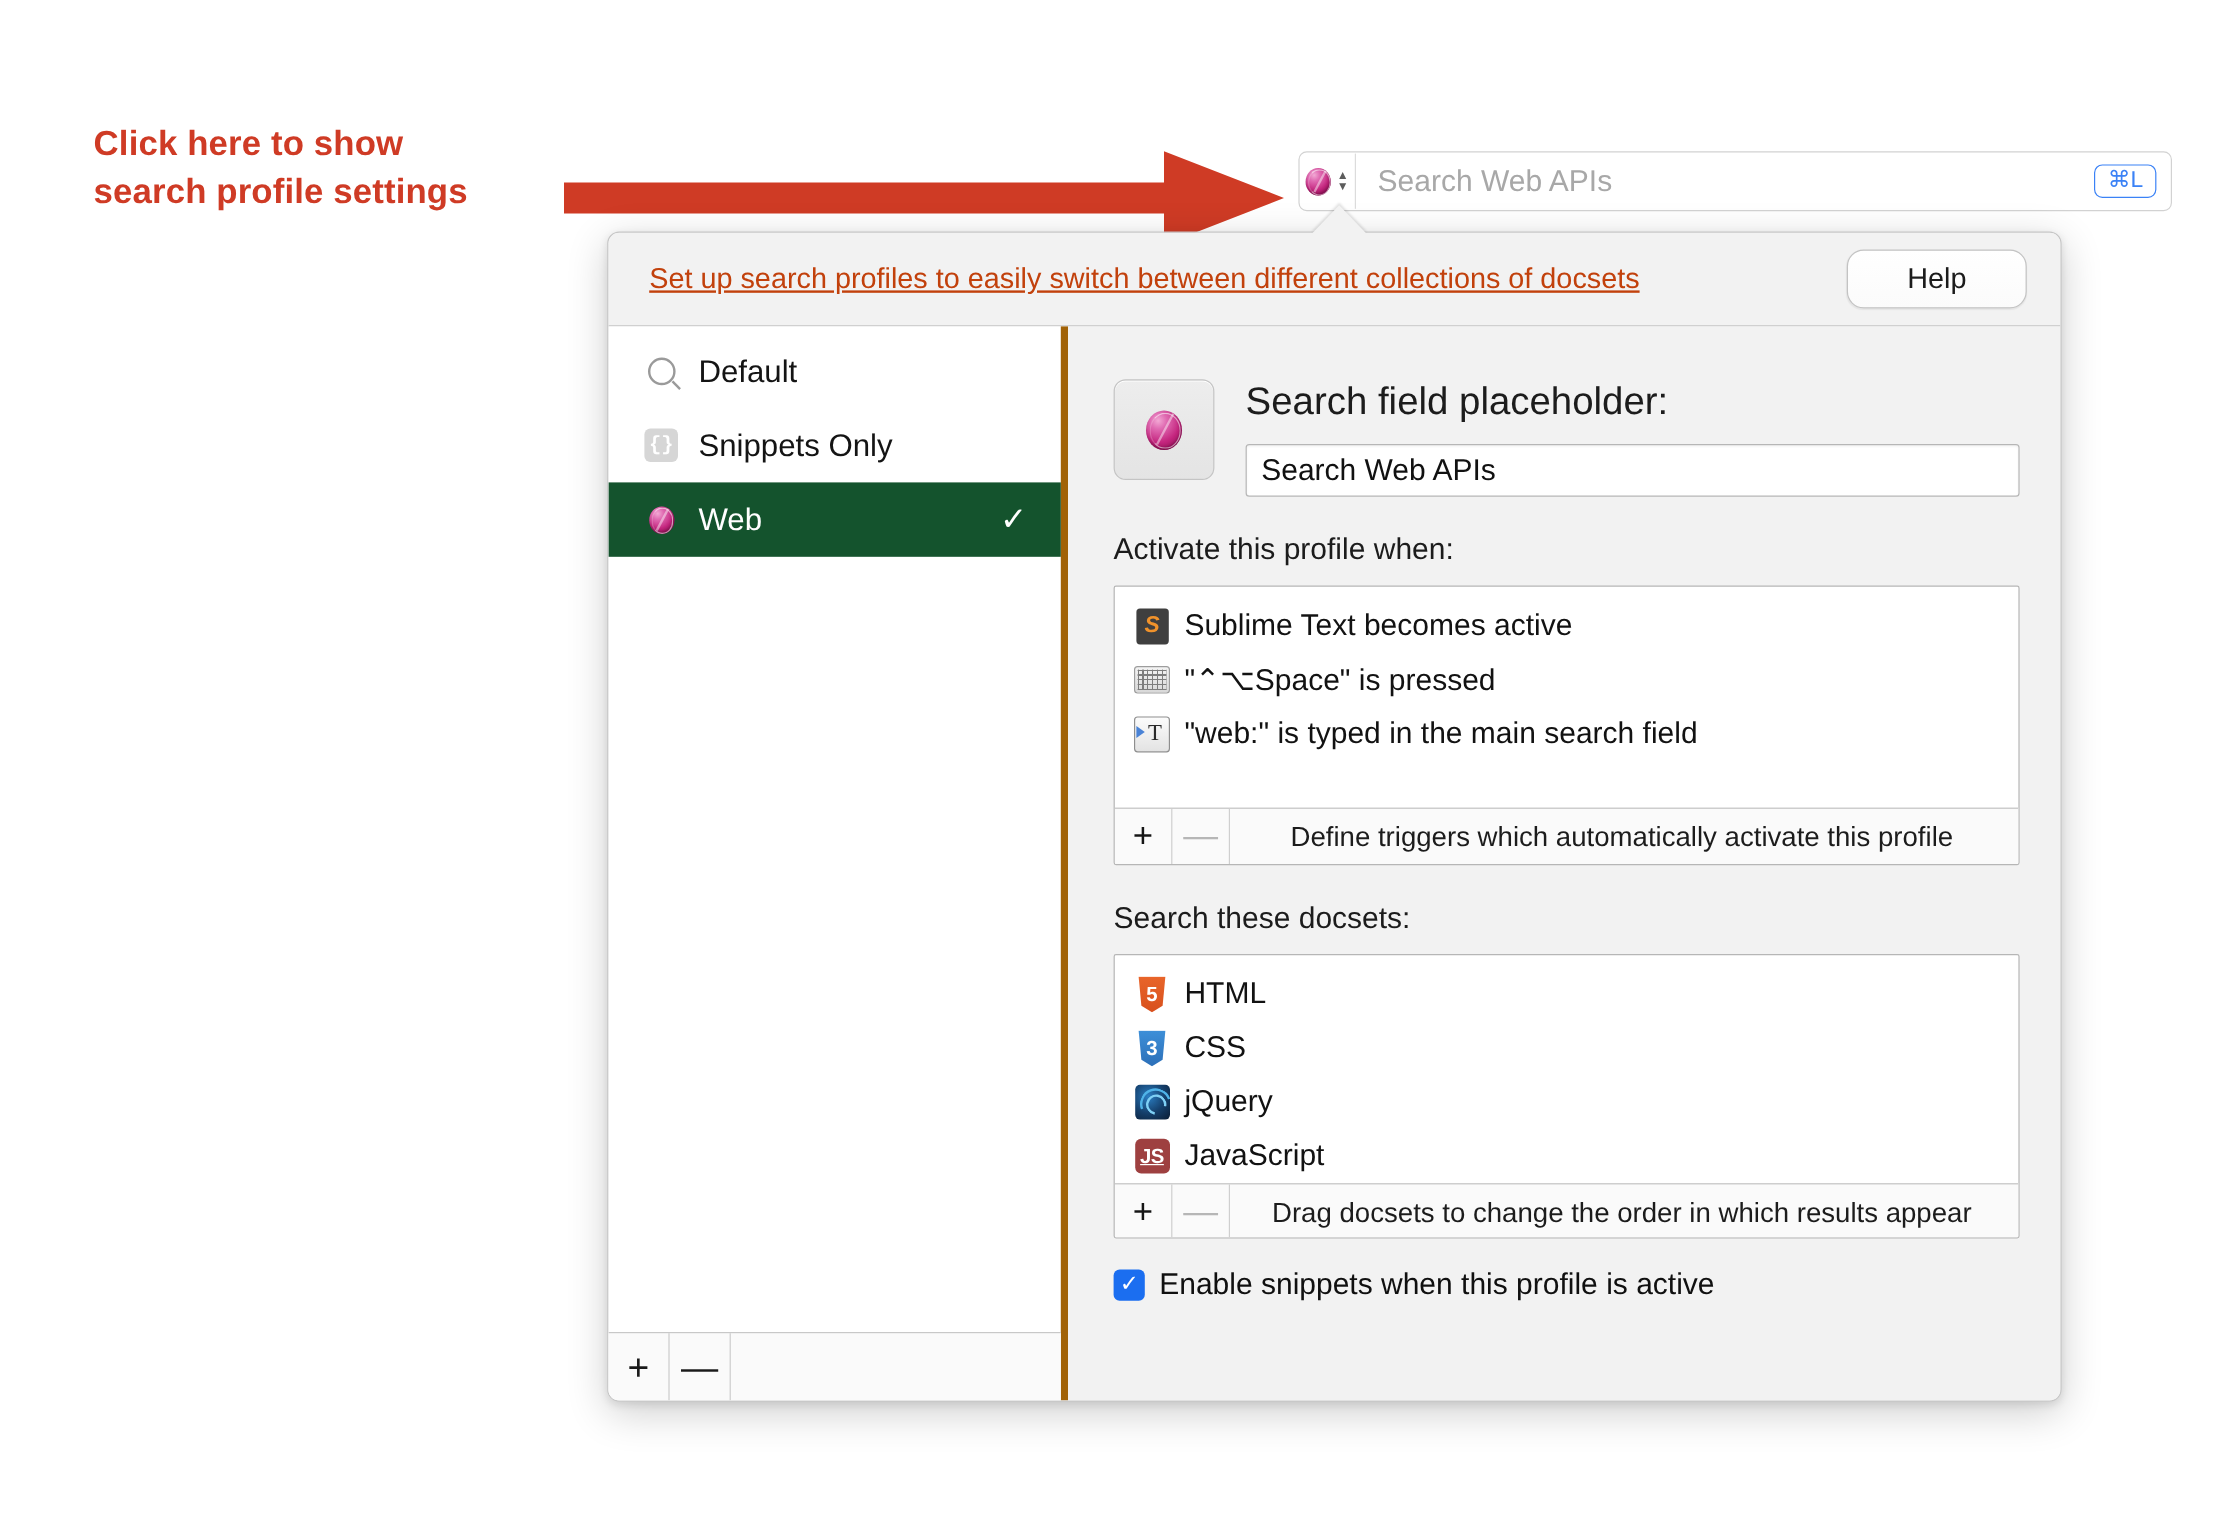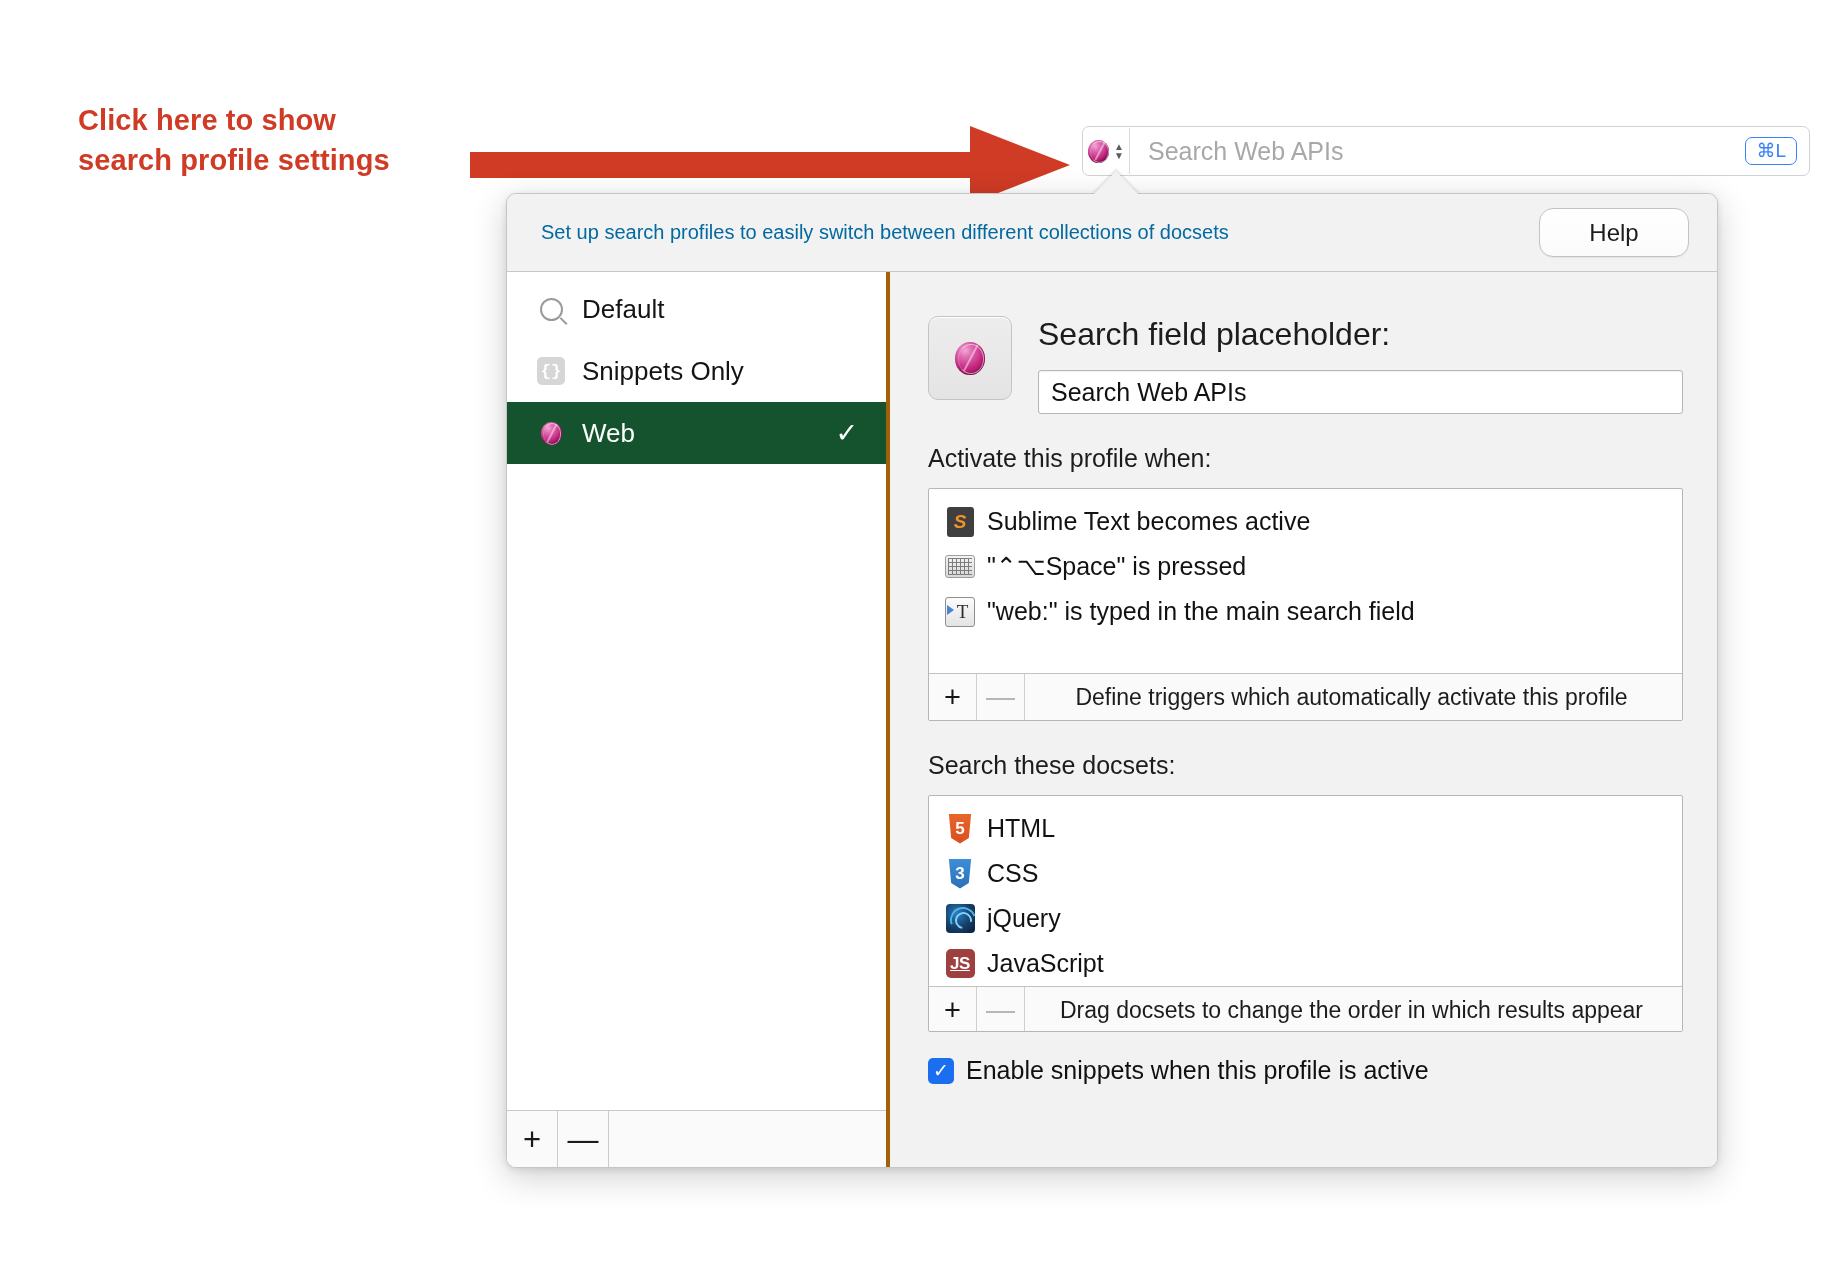--- a/index.html
+++ b/index.html
@@ -126,43 +126,44 @@
     height: 78px;
     flex: 0 0 auto;
     display: flex; align-items: center;
     padding: 0 28px 0 34px;
     border-bottom: 1px solid #c8c8c8;
     background: #f2f2f2;
     box-sizing: border-box;
   }
   .pop-header-text {
     flex: 1 1 auto;
-    font-size: 20px;
-    color: #0369a1;
+    font-size: 24px;
+    color: #c2410c;
+    text-decoration: underline;
   }
   .help-btn {
     width: 148px; height: 47px;
     background: linear-gradient(#ffffff, #fbfbfb);
     border: 1px solid #c3c3c3;
     border-radius: 14px;
     font-size: 24px;
     color: #1c1c1c;
     display: flex; align-items: center; justify-content: center;
     box-shadow: 0 1px 1px rgba(0,0,0,.06);
     flex: 0 0 auto;
   }
 
   .pop-body { flex: 1 1 auto; display: flex; min-height: 0; }
 
   
   .sidebar {
     width: 383px;
     flex: 0 0 auto;
     background: #ffffff;
-    border-right: 4px solid #a16207;
+    border-right: 6px solid #a16207;
     display: flex; flex-direction: column;
     box-sizing: border-box;
   }
   .profile-list { flex: 1 1 auto; padding-top: 6px; }
   .profile-row {
     height: 62px;
     display: flex; align-items: center;
     padding: 0 20px 0 28px;
     font-size: 26px;
     color: #141414;

